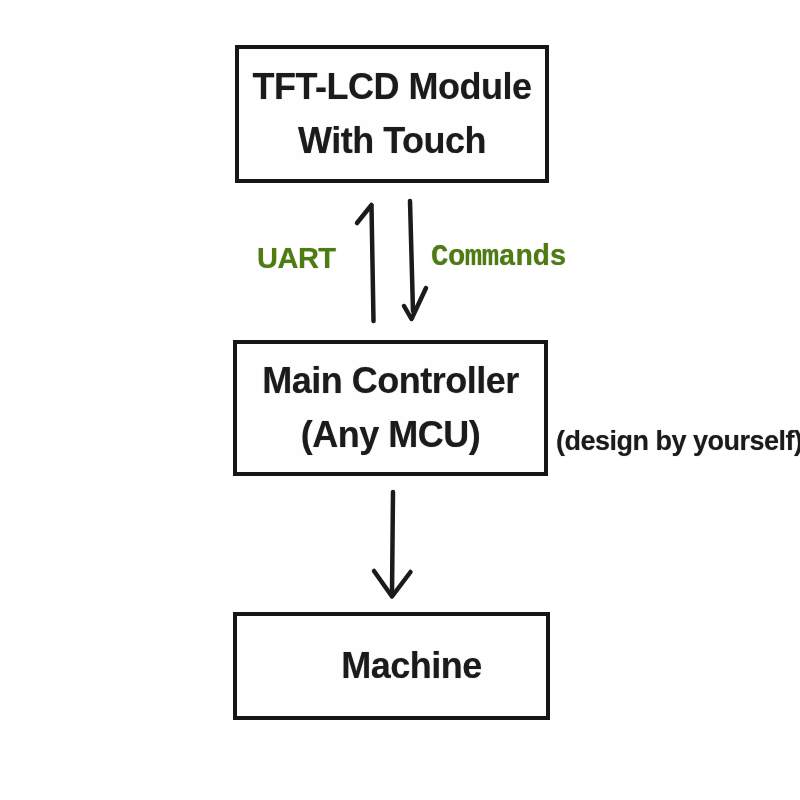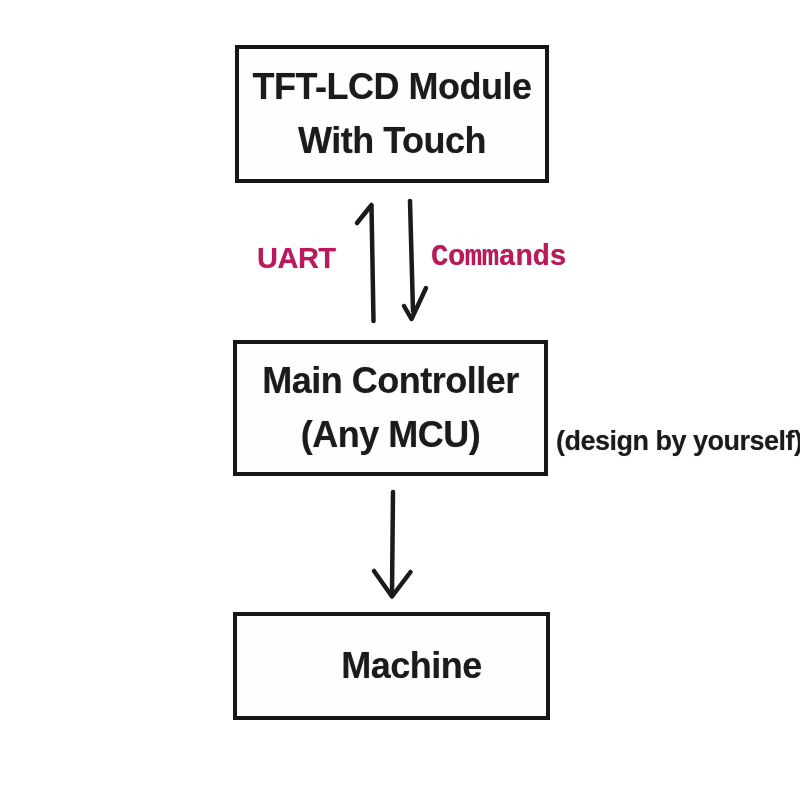--- a/index.html
+++ b/index.html
@@ -39,21 +39,21 @@
     line-height: 54px;
     letter-spacing: -0.5px;
     text-shadow: 0 0 1px rgba(20,20,20,0.45);
     white-space: nowrap;
   }
   .node-tft     { left: 235px; top: 45px;  width: 314px; height: 138px; }
   .node-mcu     { left: 233px; top: 340px; width: 315px; height: 136px; }
   .node-machine { left: 233px; top: 612px; width: 317px; height: 108px; padding-left: 40px; }
   .edge-label {
     position: absolute;
-    color: #be185d;
+    color: #4d7c0f;
     font-weight: bold;
     font-size: 29px;
     line-height: 32px;
     letter-spacing: -0.5px;
     text-shadow: 0 0 1px rgba(20,20,20,0.45);
     white-space: nowrap;
   }
   .label-uart     { left: 257px; top: 242px; }
   .label-commands { left: 431px; top: 242px; font-family: Liberation Mono, monospace; }
   .annotation {

